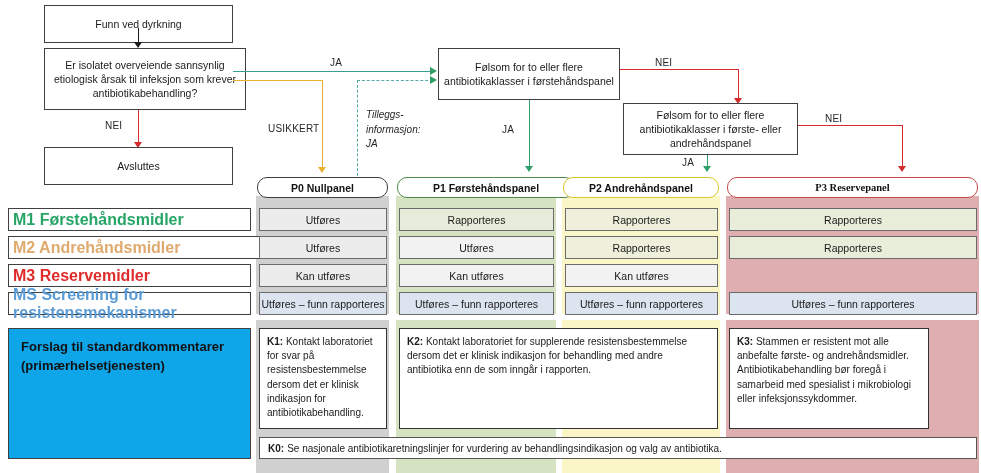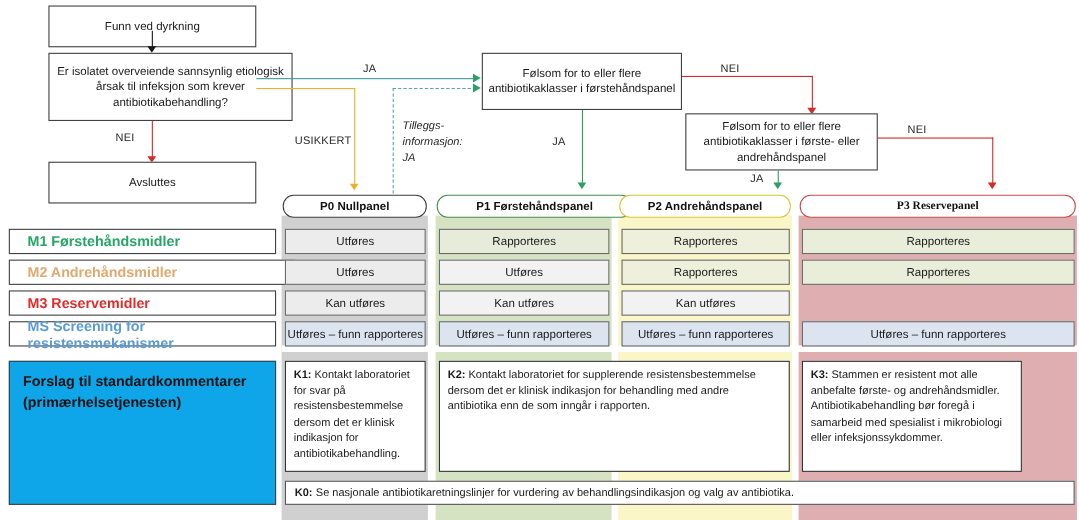--- a/index.html
+++ b/index.html
@@ -22,21 +22,21 @@
   .h.dash{border-top-style:dashed;}
   .v.dash{border-left-style:dashed;}
 
   .arr{position:absolute;width:0;height:0;}
   .arr-d{border-left:4.5px solid transparent;border-right:4.5px solid transparent;}
   .arr-r{border-top:4.5px solid transparent;border-bottom:4.5px solid transparent;}
 
   
   .colband{position:absolute;}
   .rowlabel{position:absolute;box-sizing:border-box;border:1.5px solid #404040;background:#fff;
-            display:flex;align-items:center;padding-left:16px;font-size:13px;font-weight:bold;}
+            display:flex;align-items:center;padding-left:4px;font-size:16px;font-weight:bold;}
   .cell{position:absolute;box-sizing:border-box;border:1px solid #6b6b6b;
         display:flex;align-items:center;justify-content:center;text-align:center;
         font-size:10.5px;color:#1a1a1a;}
   .phead{position:absolute;box-sizing:border-box;display:flex;align-items:center;
          justify-content:center;font-size:10.5px;font-weight:bold;color:#121212;background:#fff;border-radius:10px;}
   .kbox{position:absolute;box-sizing:border-box;border:1.4px solid #333;background:#fff;
         font-size:10px;line-height:1.42;color:#1a1a1a;padding:6px 7px 4px 7px;}
   .kbox b{font-weight:bold;}
   .k0{position:absolute;box-sizing:border-box;border:1.2px solid #555;background:#fff;
       font-size:10px;color:#1a1a1a;display:flex;align-items:center;padding-left:8px;}
@@ -55,21 +55,21 @@
 
   <div class="colband" style="left:256px;top:314px;width:723px;height:6px;background:#ffffff;"></div>
 
   <div class="box flow-box" style="left:44px;top:5px;width:189px;height:23px;">
     <span>Funn ved dyrkning</span>
   </div>
 
   <div class="ln v" style="left:138px;top:28px;height:17px;border-left-color:#1a1a1a;"></div>
   <div class="arr arr-d" style="left:134px;top:42px;border-top:6px solid #1a1a1a;"></div>
 
-  <div class="box flow-box" style="left:44px;top:48px;width:222px;height:62px;">
+  <div class="box flow-box" style="left:44px;top:48px;width:202px;height:62px;">
     <span>Er isolatet overveiende sannsynlig etiologisk årsak til infeksjon som krever antibiotikabehandling?</span>
   </div>
 
   <div class="ln v" style="left:138px;top:110px;height:35px;border-left-color:#d32b2b;"></div>
   <div class="arr arr-d" style="left:134px;top:142px;border-top:6px solid #d32b2b;"></div>
   <div class="lbl" style="left:105px;top:120px;">NEI</div>
 
   <div class="box flow-box" style="left:44px;top:147px;width:189px;height:23px;">
     <span>Avsluttes</span>
   </div>

